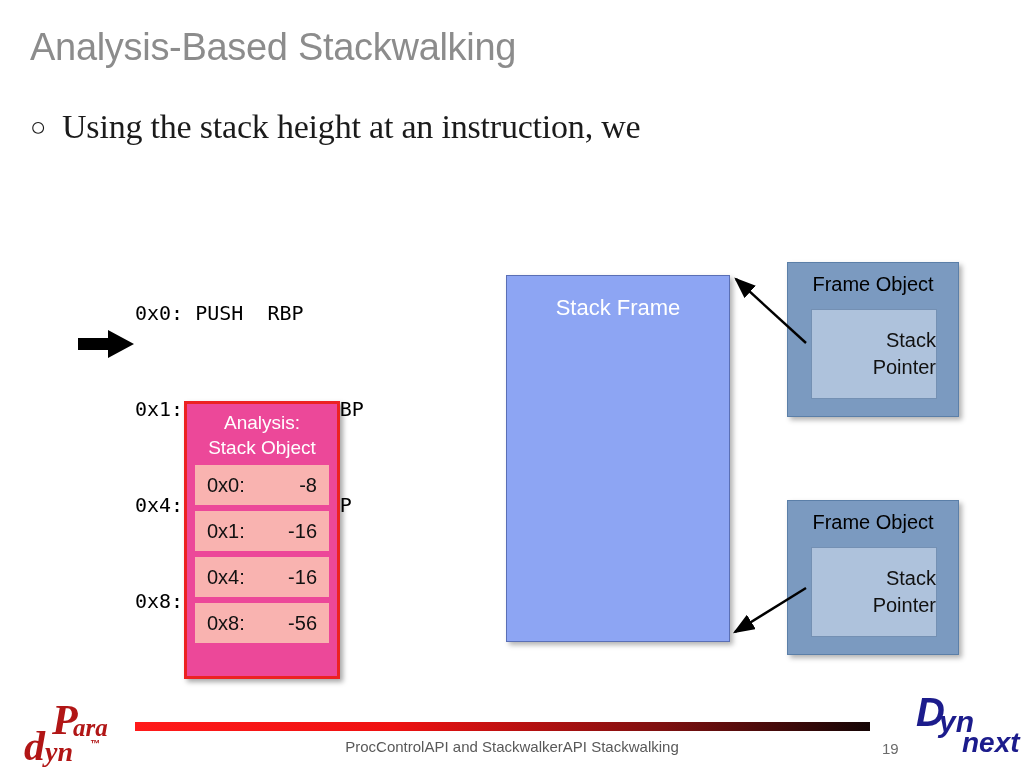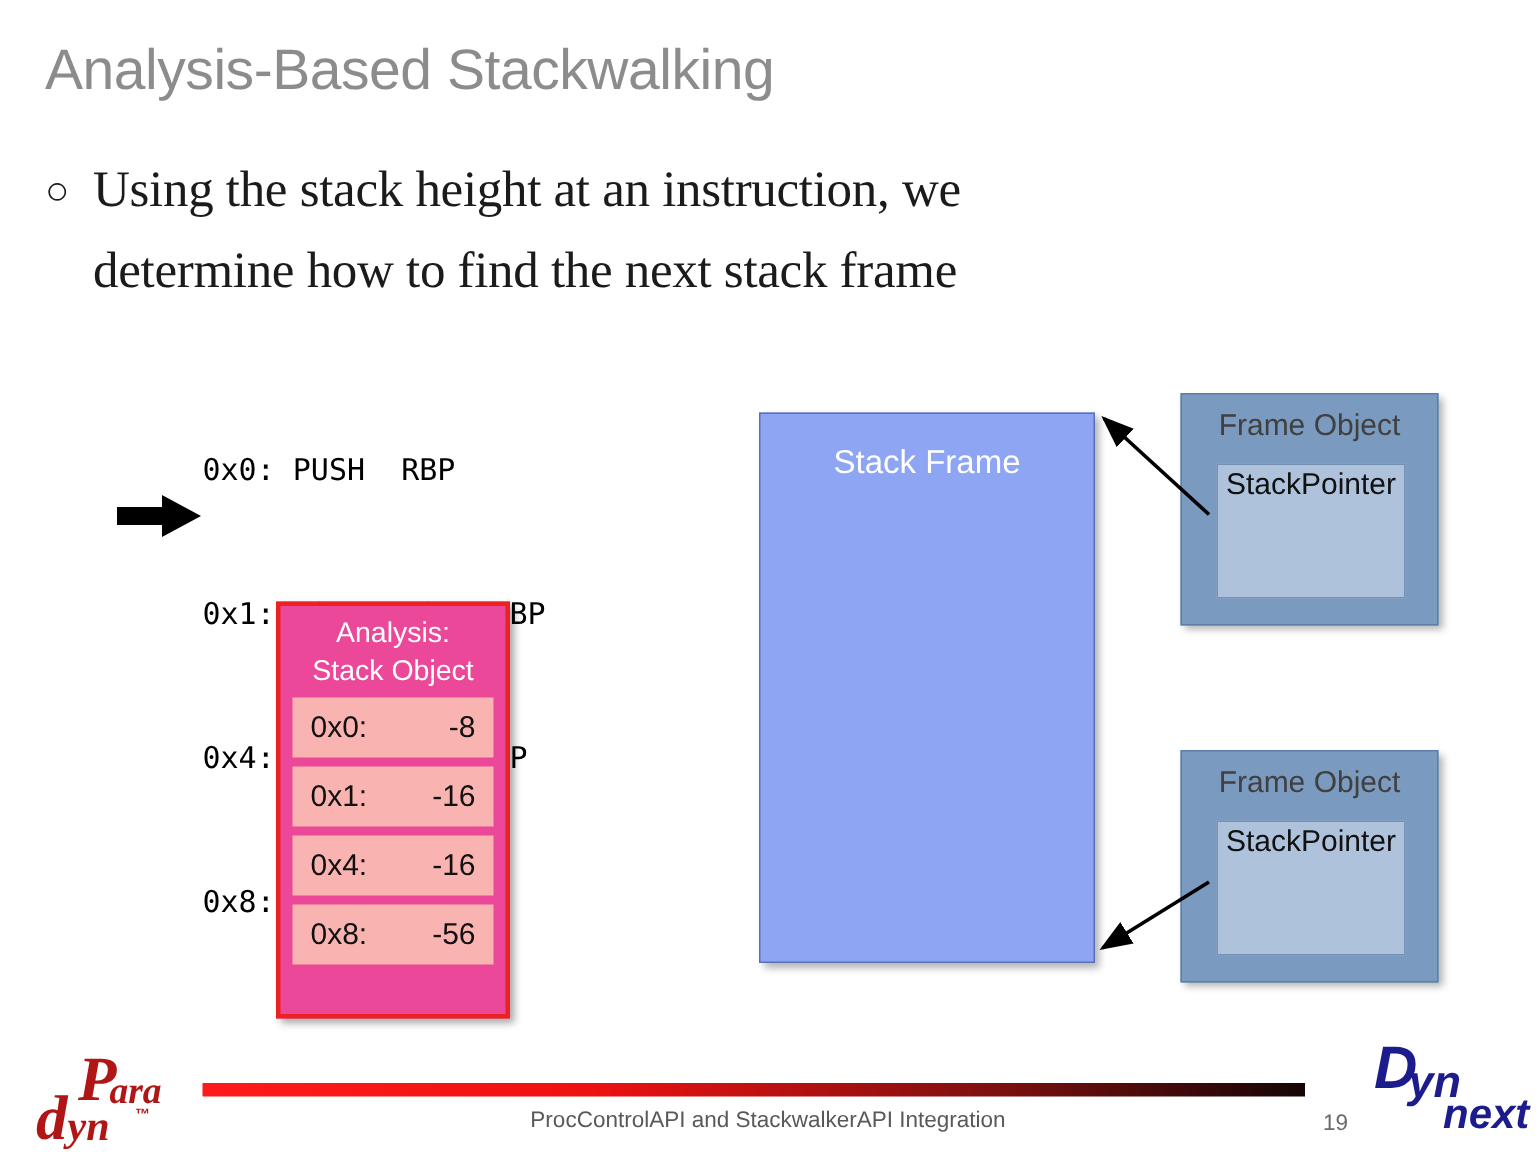--- a/index.html
+++ b/index.html
@@ -139,37 +139,37 @@
     width: 172px;
     height: 155px;
     background: #7b9ac0;
     border: 1px solid #5b7fa8;
     box-sizing: border-box;
     box-shadow: 3px 3px 5px rgba(0,0,0,0.3);
   }
   #frame-object-top    { left: 787px; top: 262px; }
   #frame-object-bottom { left: 787px; top: 500px; }
   .frame-object-label {
-    color: #404040;
+    color: #000000;
     font-size: 20px;
     text-align: center;
     margin-top: 10px;
   }
   .stack-pointer-box {
     position: absolute;
     left: 23px;
     top: 46px;
     width: 126px;
     height: 90px;
     background: #aec2dc;
     border: 1px solid #7490b3;
     box-sizing: border-box;
     display: flex;
-    flex-direction: row;
-    align-items: flex-start;
+    flex-direction: column;
+    align-items: flex-end;
     justify-content: center;
   }
   .stack-pointer-line {
     color: #111111;
     font-size: 20px;
     line-height: 27px;
   }
 
   
   #connector-arrows {
@@ -298,24 +298,20 @@
 </head>
 <body>
 
 <div id="slide-title">Analysis-Based Stackwalking</div>
 
 <div id="bullet-block">
   <div class="bullet-row">
     <span class="bullet-marker">○</span>
     <span class="bullet-text">Using the stack height at an instruction, we</span>
   </div>
-  <div class="bullet-row">
-    <span class="bullet-marker"></span>
-    <span class="bullet-text">determine how to find the next stack frame</span>
-  </div>
 </div>
 
 <div id="code-listing">
   <div class="code-line">0x0: PUSH  RBP</div>
   <div class="code-line">0x1: MOV   RSP, RBP</div>
   <div class="code-line">0x4: SUB   40, RBP</div>
   <div class="code-line">0x8: ...</div>
 </div>
 
 <svg id="current-instruction-arrow" viewBox="0 0 56 28" xmlns="http://www.w3.org/2000/svg">
@@ -371,21 +367,21 @@
       <polygon points="0 0, 9 3.5, 0 7" fill="#000000"></polygon>
     </marker>
   </defs>
 
   <line x1="806" y1="343" x2="736" y2="279" stroke="#000000" stroke-width="2.4" marker-end="url(#arrowhead)"></line>
 
   <line x1="806" y1="588" x2="735" y2="632" stroke="#000000" stroke-width="2.4" marker-end="url(#arrowhead)"></line>
 </svg>
 
 <div id="footer-bar"></div>
-<div id="footer-caption">ProcControlAPI and StackwalkerAPI Integration</div>
+<div id="footer-caption">ProcControlAPI and StackwalkerAPI Stackwalking</div>
 <div id="page-number">19</div>
 
 <div id="paradyn-logo">
   <span class="pd-d">d</span>
   <span class="pd-yn">yn</span>
   <span class="pd-p">P</span>
   <span class="pd-ara">ara</span>
   <span class="pd-tm">™</span>
 </div>
 

